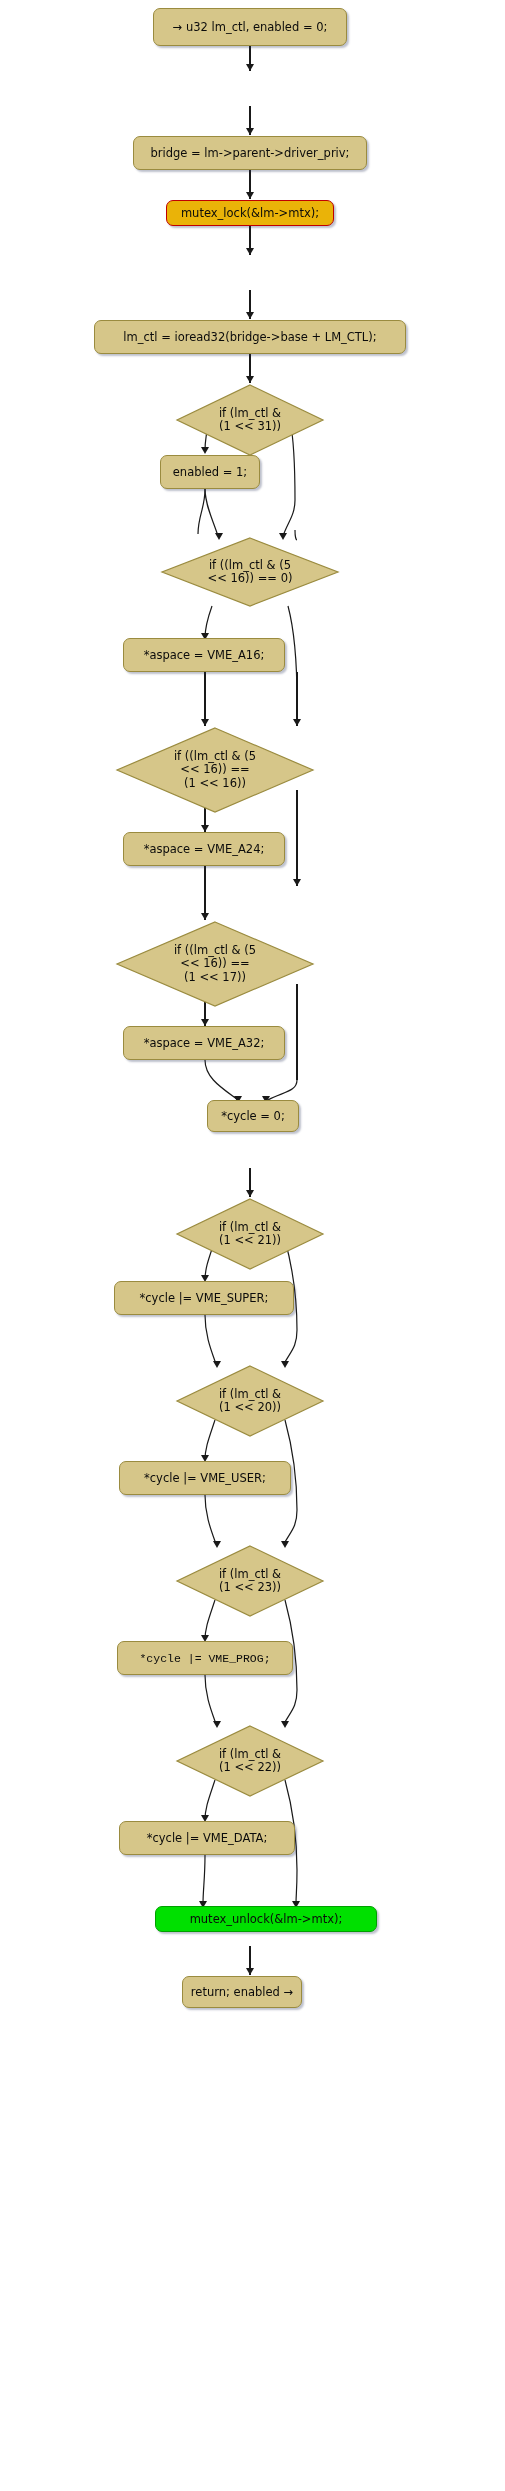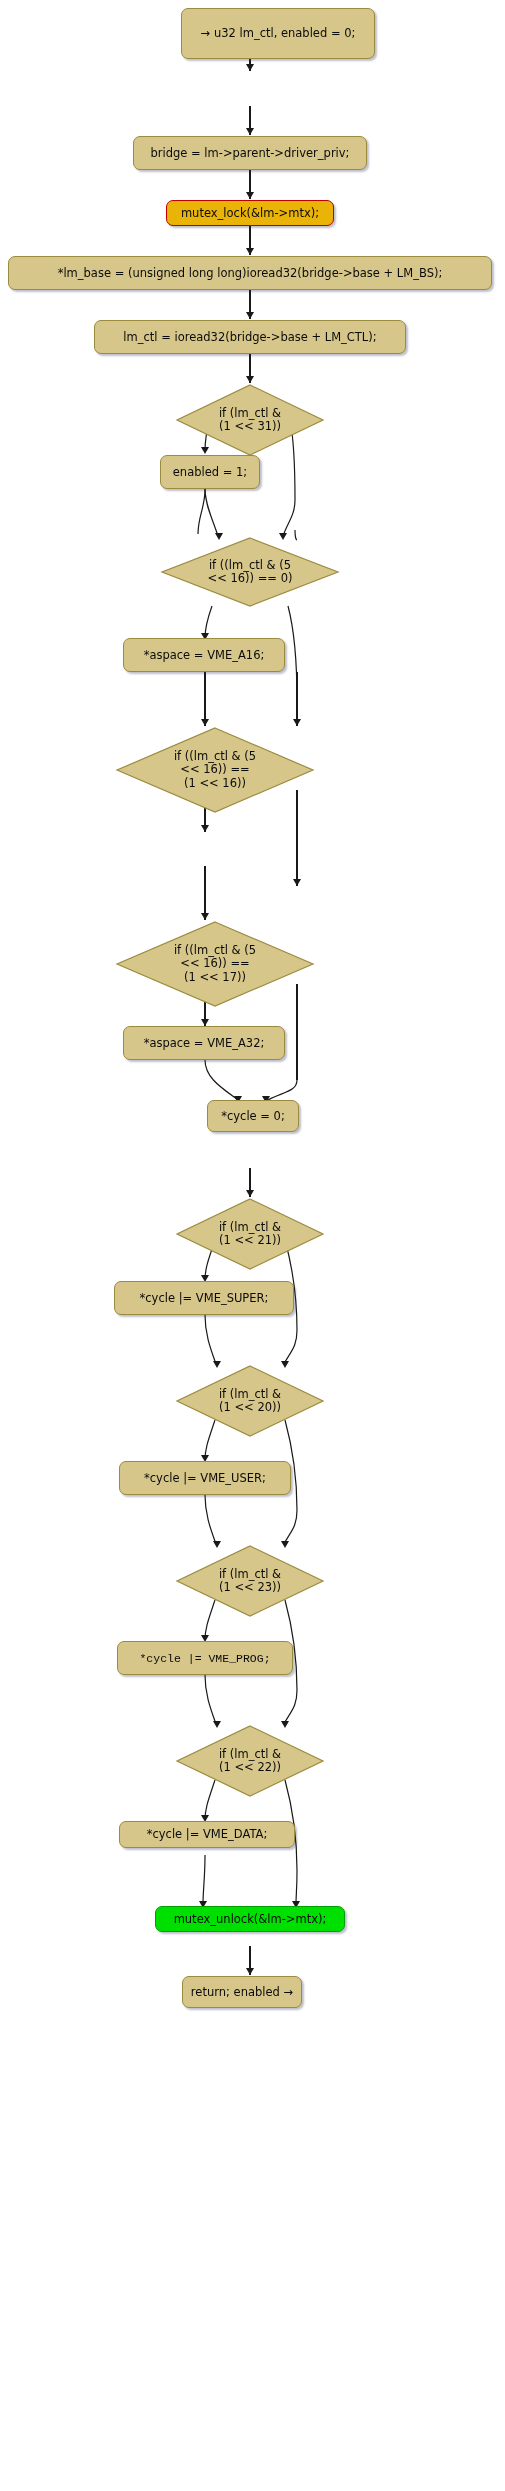--- a/index.html
+++ b/index.html
@@ -170,36 +170,33 @@
   <svg class="curve" style="left:0;top:0;width:505px;height:2491px;">
     <path d="M 205 1855 C 205 1878 203 1890 203 1904"></path>
     <path d="M 297 1870 C 297 1890 296 1894 296 1904"></path>
   </svg>
   <div class="arrow" style="left:199.2px;top:1901px;"></div>
   <div class="arrow" style="left:292.2px;top:1901px;"></div>
 
   <div class="edge vline" style="left:249.4px;top:1946px;height:29px;"></div>
   <div class="arrow" style="left:245.6px;top:1968px;"></div>
 
-  <div class="node act" style="left:153px;top:8px;width:194px;height:51px;margin-left:28px;">
+  <div class="node act" style="left:153px;top:8px;width:194px;height:38px;">
     <span>→ u32 lm_ctl, enabled = 0;</span>
   </div>
 
 
   <div class="node act" style="left:133px;top:136px;width:234px;height:34px;">
     <span>bridge = lm-&gt;parent-&gt;driver_priv;</span>
   </div>
 
   <div class="node act red" style="left:166px;top:200px;width:168px;height:26px;">
     <span>mutex_lock(&amp;lm-&gt;mtx);</span>
   </div>
 
-  <div class="node act" style="left:8px;top:256px;width:484px;height:34px;">
-    <span>*lm_base = (unsigned long long)ioread32(bridge-&gt;base + LM_BS);</span>
-  </div>
 
   <div class="node act" style="left:94px;top:320px;width:312px;height:34px;">
     <span>lm_ctl = ioread32(bridge-&gt;base + LM_CTL);</span>
   </div>
 
   <div class="node diamond" style="left:175px;top:383px;width:150px;height:74px;">
     <svg class="dshape" viewBox="0 0 150 74" preserveAspectRatio="none">
       <polygon points="75,2 148,37 75,72 2,37" fill="#D6C689" stroke="#9A8B3F" stroke-width="1.2"></polygon>
       <polygon points="78,5 151,40 78,75 5,40" fill="rgba(40,50,90,0.22)" transform="translate(2,2)" style="opacity:0"></polygon>
     </svg>
@@ -221,20 +218,23 @@
     <span>*aspace = VME_A16;</span>
   </div>
 
   <div class="node diamond" style="left:115px;top:726px;width:200px;height:88px;">
     <svg class="dshape" viewBox="0 0 200 88" preserveAspectRatio="none">
       <polygon points="100,2 198,44 100,86 2,44" fill="#D6C689" stroke="#9A8B3F" stroke-width="1.2"></polygon>
     </svg>
     <span class="dtext"><span>if ((lm_ctl &amp; (5</span><br><span>&lt;&lt; 16)) ==</span><br><span>(1 &lt;&lt; 16))</span></span>
   </div>
 
+  <div class="node act" style="left:123px;top:832px;width:162px;height:34px;">
+    <span>*aspace = VME_A24;</span>
+  </div>
 
   <div class="node diamond" style="left:115px;top:920px;width:200px;height:88px;">
     <svg class="dshape" viewBox="0 0 200 88" preserveAspectRatio="none">
       <polygon points="100,2 198,44 100,86 2,44" fill="#D6C689" stroke="#9A8B3F" stroke-width="1.2"></polygon>
     </svg>
     <span class="dtext"><span>if ((lm_ctl &amp; (5</span><br><span>&lt;&lt; 16)) ==</span><br><span>(1 &lt;&lt; 17))</span></span>
   </div>
 
   <div class="node act" style="left:123px;top:1026px;width:162px;height:34px;">
     <span>*aspace = VME_A32;</span>
@@ -277,25 +277,25 @@
     <span>*cycle |= VME_PROG;</span>
   </div>
 
   <div class="node diamond" style="left:175px;top:1724px;width:150px;height:74px;">
     <svg class="dshape" viewBox="0 0 150 74" preserveAspectRatio="none">
       <polygon points="75,2 148,37 75,72 2,37" fill="#D6C689" stroke="#9A8B3F" stroke-width="1.2"></polygon>
     </svg>
     <span class="dtext"><span>if (lm_ctl &amp;</span><br><span>(1 &lt;&lt; 22))</span></span>
   </div>
 
-  <div class="node act" style="left:119px;top:1821px;width:176px;height:27px;text-align:right;">
+  <div class="node act" style="left:119px;top:1821px;width:176px;height:34px;text-align:right;">
     <span>*cycle |= VME_DATA;</span>
   </div>
 
-  <div class="node act green" style="left:155px;top:1906px;width:190px;height:26px;">
+  <div class="node act green" style="left:155px;top:1906px;width:222px;height:26px;">
     <span>mutex_unlock(&amp;lm-&gt;mtx);</span>
   </div>
 
   <div class="node act" style="left:182px;top:1976px;width:120px;height:32px;">
     <span>return; enabled →</span>
   </div>
 
 </div>
 
 </body></html>

